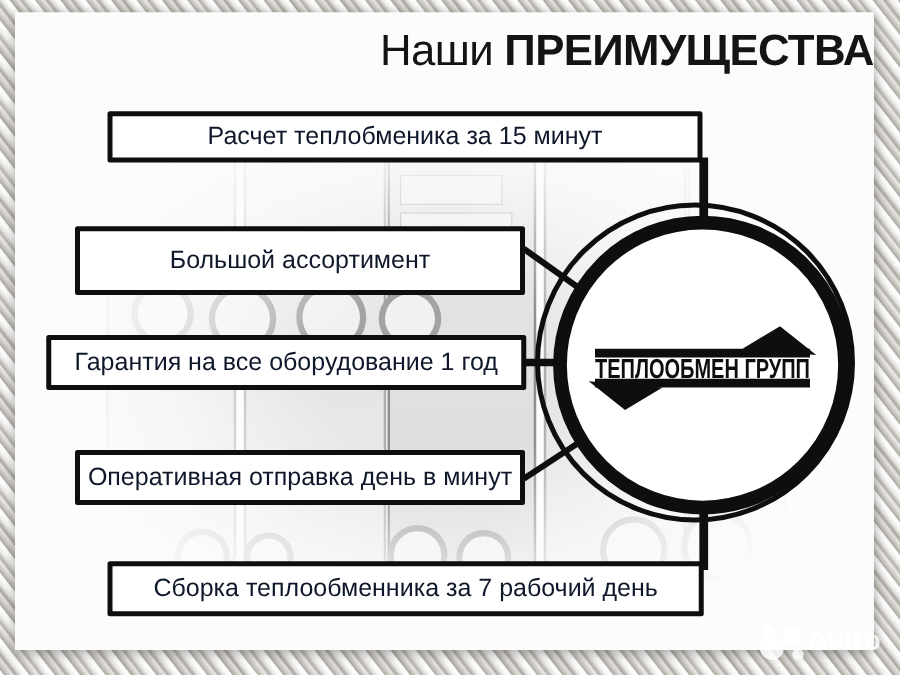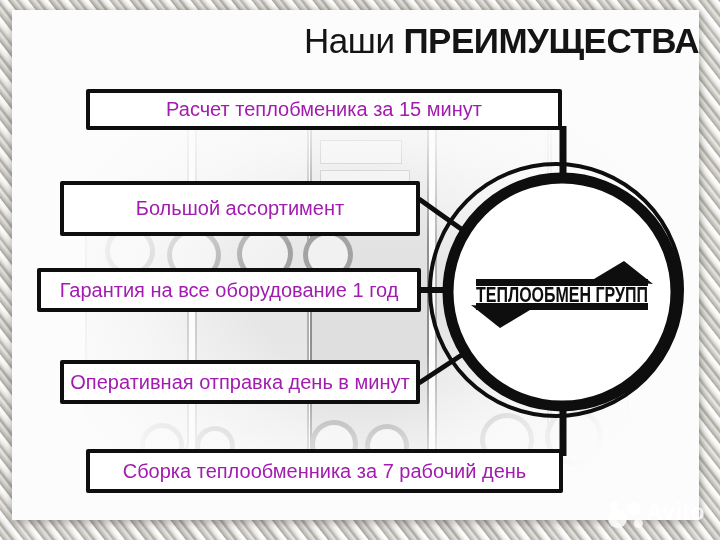--- a/index.html
+++ b/index.html
@@ -53,21 +53,21 @@
     background:radial-gradient(ellipse 330px 250px at 345px 290px,
       rgba(252,252,252,0) 30%, rgba(252,252,252,.72) 66%, #fcfcfc 96%);
   }
   
   .diagram{position:absolute;left:0;top:0;width:720px;height:540px;}
   
   .adv{
     position:absolute;box-sizing:border-box;
     background:#ffffff;border:4px solid #0e0e0e;border-radius:2px;
     display:flex;align-items:center;justify-content:center;
-    font-size:20px;color:#a21caf;white-space:nowrap;
+    font-size:20px;color:#0f172a;white-space:nowrap;
   }
   .adv1{left:86px;top:89px;width:476px;height:41px;}
   .adv2{left:60px;top:181px;width:360px;height:55px;}
   .adv3{left:37px;top:268px;width:384px;height:44px;}
   .adv4{left:60px;top:360px;width:360px;height:44px;}
   .adv5{left:86px;top:449px;width:477px;height:44px;}
   
   .wm{position:absolute;left:594px;top:494px;width:126px;height:44px;color:rgba(255,255,255,.82);}
   .wm .dot{position:absolute;border-radius:50%;background:rgba(255,255,255,.82);}
   .wm .d1{left:16px;top:7px;width:9px;height:9px;}

